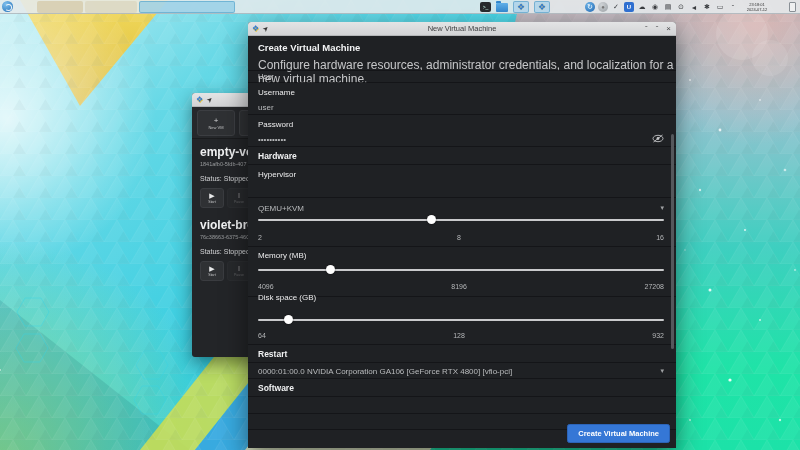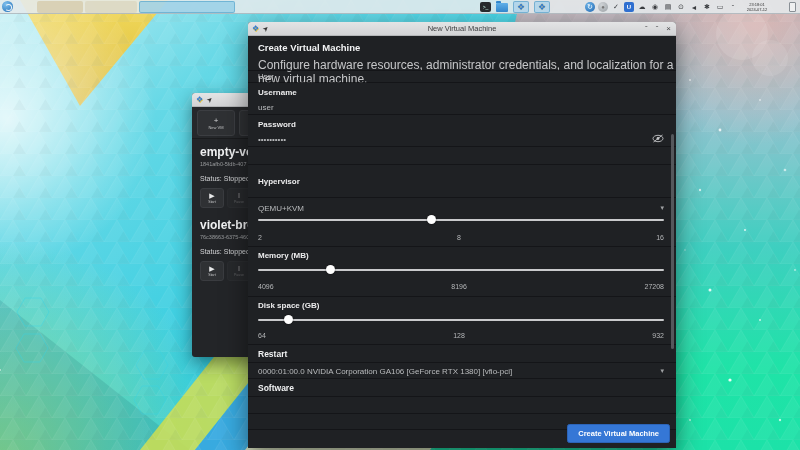--- a/index.html
+++ b/index.html
@@ -63,21 +63,21 @@
     display:flex; flex-direction:column; align-items:center; justify-content:center; color:#e8e9ea; }
   .vm-btn.disabled { opacity:0.35; }
   .vm-btn .g { font-size:7px; line-height:8px; }
   .vm-btn .l { font-size:3.5px; line-height:4px; color:#c8c9cb; }
 
   
   .dialog { position:absolute; left:248px; top:22px; width:428px; height:426px; z-index:4;
     box-shadow:0 10px 26px rgba(0,0,0,0.5); border-radius:3px 3px 0 0; background:#1f2124; }
   .dlg-body { position:relative; height:412px; background:#1f2124; overflow:hidden; }
   .drow { position:absolute; left:10px; right:12px; font-size:8px; color:#b9bbbd; white-space:nowrap; }
-  .drow.bold { color:#ececed; font-weight:bold; }
+  .drow.bold { color:#ececed; font-weight:normal; }
   .drow.header { color:#f0f1f2; font-weight:bold; font-size:8.5px; }
   .drow.dim { color:#c9cacb; }
   .caret { position:absolute; right:0; top:0; color:#9fa1a3; font-size:7px; }
   .divider { position:absolute; left:0; right:0; height:1px; background:#121315; opacity:0.8; }
   .slider { position:absolute; left:10px; right:12px; height:9px; }
   .slider .track { position:absolute; left:0; right:0; top:4px; height:1.5px; background:#c9cacc; border-radius:1px; }
   .slider .handle { position:absolute; top:0; width:9px; height:9px; margin-left:-4px; border-radius:50%; background:#ffffff; box-shadow:0 0 2px rgba(0,0,0,0.6); }
   .scale { position:absolute; left:10px; right:12px; display:flex; justify-content:space-between; font-size:7px; color:#b5b7b9; }
   .eye { position:absolute; right:0; top:-1px; width:12px; height:9px; }
   .scrollbar { position:absolute; right:2px; top:98px; width:3px; height:215px; background:#55585c; border-radius:2px; }
@@ -288,22 +288,23 @@
       <div class="drow" style="top:99px">
         <span>••••••••••</span>
         <svg class="eye" viewBox="0 0 12 9">
           <ellipse cx="6" cy="4.5" rx="5" ry="3.2" fill="none" stroke="#c4c5c7" stroke-width="0.9"></ellipse>
           <circle cx="6" cy="4.5" r="1.4" fill="#c4c5c7"></circle>
           <line x1="1.5" y1="8" x2="10.5" y2="1" stroke="#c4c5c7" stroke-width="0.9"></line>
         </svg>
       </div>
       <div class="divider" style="top:110px"></div>
 
+      <div class="drow header" style="top:115px">Hardware</div>
       <div class="divider" style="top:128px"></div>
-      <div class="drow bold" style="top:141px">Hypervisor</div>
+      <div class="drow bold" style="top:134px">Hypervisor</div>
       <div class="drow" style="top:168px">
         <span>QEMU+KVM</span>
         <span class="caret">▾</span>
       </div>
       <div class="divider" style="top:161px"></div>
 
       <div class="slider" style="top:179px">
         <div class="track"></div>
         <div class="handle" style="left: 42.7%;"></div>
       </div>
@@ -319,36 +320,36 @@
         <div class="track"></div>
         <div class="handle" style="left: 17.8%;"></div>
       </div>
       <div class="scale" style="top:247px">
         <span>4096</span>
           <span>8196</span>
           <span>27208</span>
       </div>
       <div class="divider" style="top:260px"></div>
 
-      <div class="drow bold" style="top:265px">Disk space (GB)</div>
+      <div class="drow bold" style="top:257px">Disk space (GB)</div>
       <div class="slider" style="top:279px">
         <div class="track"></div>
         <div class="handle" style="left: 7.3%;"></div>
       </div>
       <div class="scale" style="top:296px">
         <span>64</span>
           <span>128</span>
           <span>932</span>
       </div>
       <div class="divider" style="top:308px"></div>
 
       <div class="drow header" style="top:313px">Restart</div>
       <div class="divider" style="top:326px"></div>
       <div class="drow" style="top:331px">
-        <span>0000:01:00.0 NVIDIA Corporation GA106 [GeForce RTX 1380] [vfio-pci]</span>
+        <span>0000:01:00.0 NVIDIA Corporation GA106 [GeForce RTX 4800] [vfio-pci]</span>
         <span class="caret">▾</span>
       </div>
       <div class="divider" style="top:342px"></div>
 
       <div class="drow header" style="top:347px">Software</div>
       <div class="divider" style="top:360px"></div>
       <div class="divider" style="top:377px"></div>
       <div class="divider" style="top:393px"></div>
 
       <div class="scrollbar"></div>

